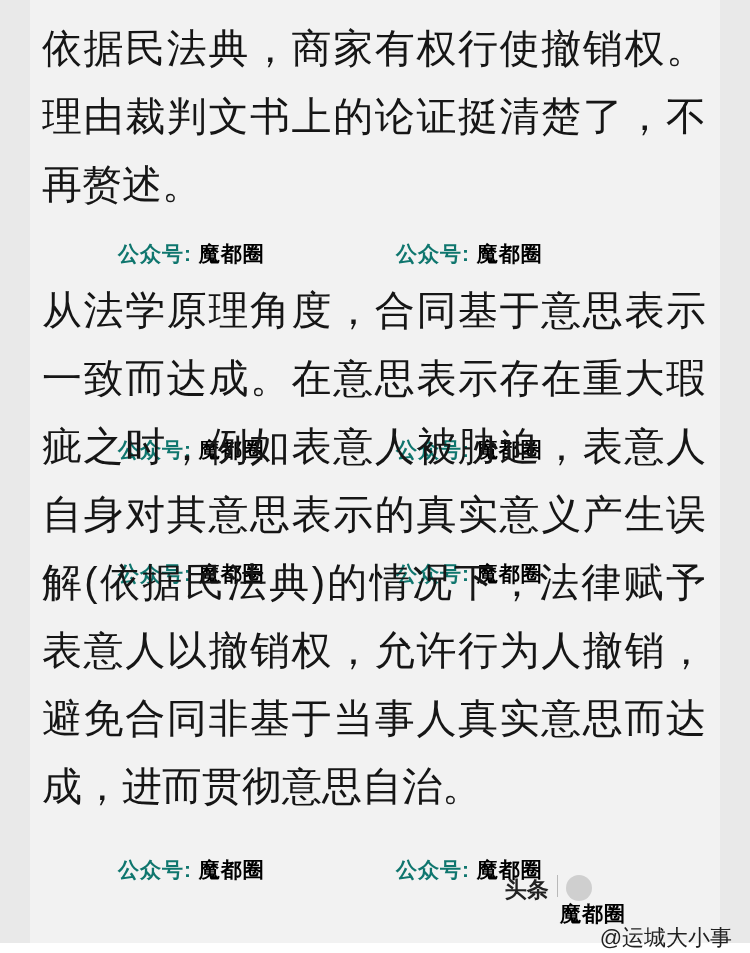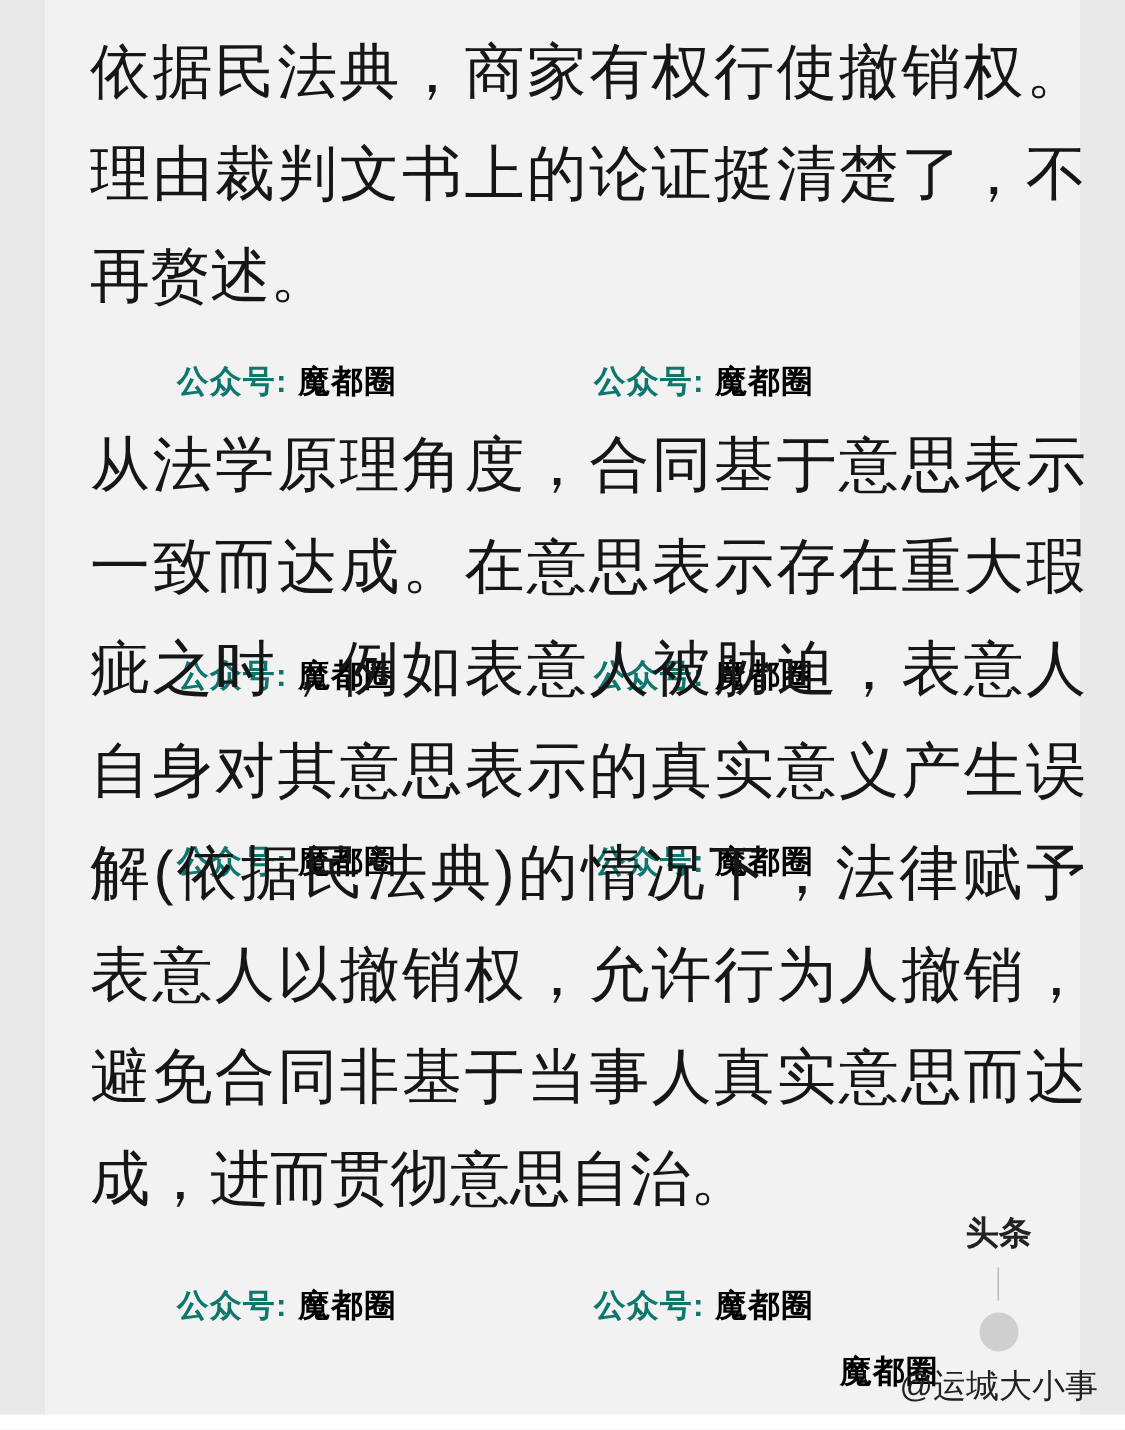--- a/index.html
+++ b/index.html
@@ -58,21 +58,21 @@
     font-family: "Liberation Sans", sans-serif;
     white-space: nowrap;
     letter-spacing: 1px;
   }
   .wm .wm-a { color: #0f766e; font-weight: bold; }
   .wm .wm-b { color: #000000; font-weight: bold; }
 
   
   .content {
     position: absolute;
-    left: 48px;
+    left: 30px;
     top: 0;
     width: 690px;
     z-index: 3;
   }
   .para {
     font-family: "Liberation Sans", sans-serif;
     font-size: 40px;
     line-height: 68px;
     color: #161616;
     letter-spacing: 0px;
@@ -82,44 +82,44 @@
     text-justify: inter-character;
     font-weight: 500;
   }
   #para1 { margin-top: 14px; }
   #para2 { margin-top: 58px; }
 
   
   .badge {
     position: absolute;
     right: 18px;
-    bottom: 14px;
+    bottom: 0;
     display: flex;
-    align-items: center;
+    align-items: flex-start;
     gap: 8px;
     z-index: 5;
-    flex-direction: column;
   }
   .badge-logo {
     display: flex;
     align-items: center;
     font-size: 22px;
     color: #222;
     font-weight: bold;
     letter-spacing: 0px;
   }
   .badge-sep {
     width: 1px;
     height: 22px;
     background: #b9b9b9;
   }
   .badge-name {
     font-size: 22px;
     color: #222;
     letter-spacing: 0px;
+    margin-top: 48px;
   }
   .badge-avatar {
     width: 26px;
     height: 26px;
     border-radius: 50%;
     background: #cfcfcf;
     display: inline-block;
   }
   .bottom-strip {
     position: absolute;

